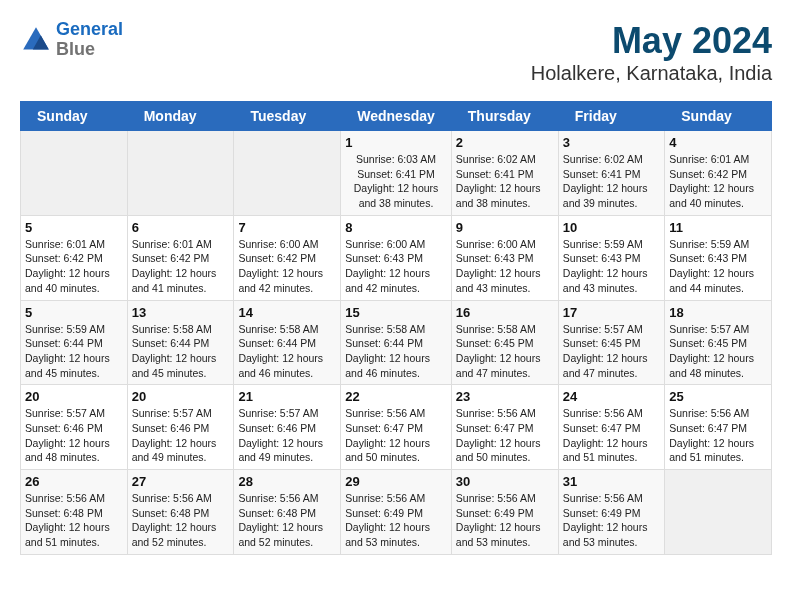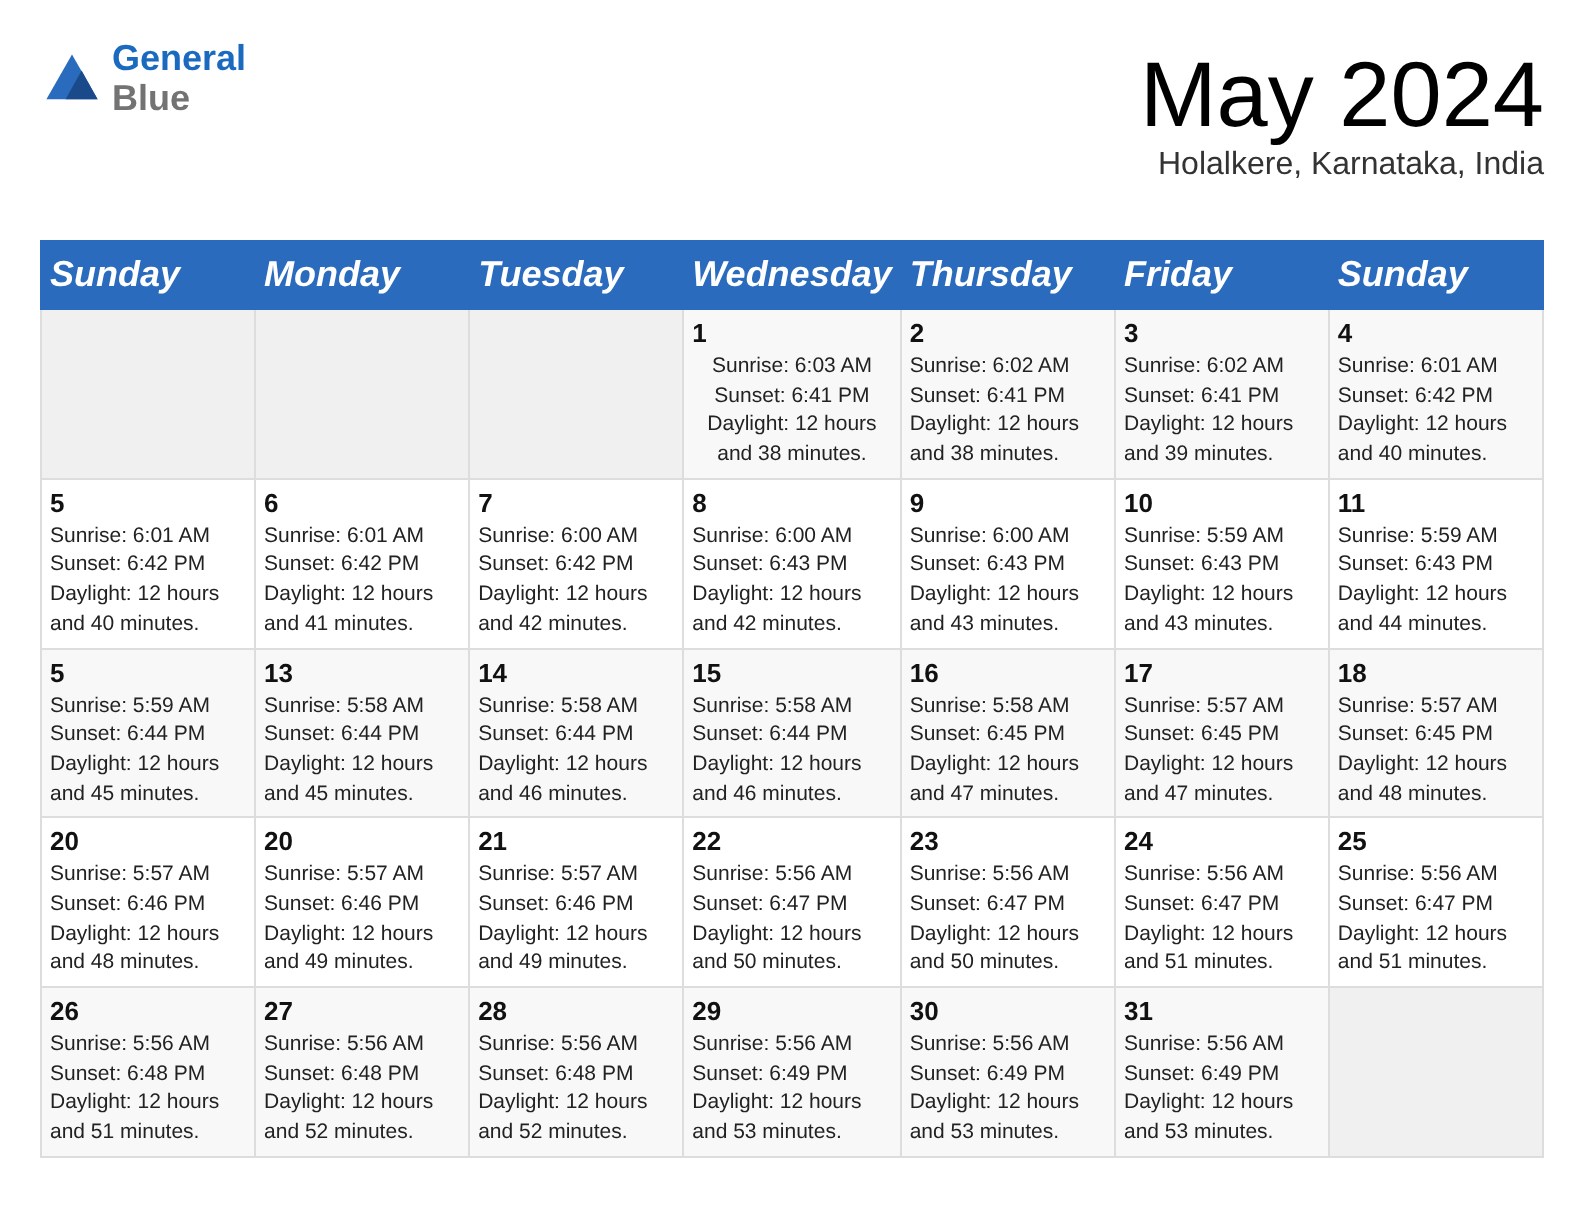--- a/index.html
+++ b/index.html
@@ -7,21 +7,21 @@
       font-family: Arial, sans-serif;
       background: #fff;
       width: 792px;
       min-height: 612px;
       padding: 20px;
     }
     .header {
       display: flex;
       justify-content: space-between;
       align-items: flex-start;
-      margin-bottom: 28px;
+      margin-bottom: 16px;
     }
     .logo {
       display: flex;
       align-items: center;
       gap: 4px;
     }
     .logo-text {
       font-size: 18px;
       font-weight: bold;
       color: #1a1a2e;
@@ -31,44 +31,43 @@
       color: #1a6bbf;
     }
     .logo-icon {
       width: 32px;
       height: 32px;
     }
     .title-block {
       text-align: right;
     }
     .main-title {
-      font-size: 46px;
-      font-weight: normal;
-      color: #000000;
+      font-size: 36px;
+      font-weight: bold;
+      color: #0c4a6e;
     }
     .subtitle {
-      font-size: 16px;
+      font-size: 20px;
       color: #333;
     }
     table {
       width: 100%;
       border-collapse: collapse;
       font-size: 11px;
     }
     thead tr {
       background-color: #2a6bbd;
       color: #fff;
     }
     thead th {
-      padding: 6px 4px;
+      padding: 6px 16px;
       text-align: left;
-      font-size: 18px;
+      font-size: 14px;
       font-weight: bold;
       border: 1px solid #2a6bbd;
-      font-style: italic;
     }
     tbody tr {
       border-bottom: 1px solid #ccc;
     }
     tbody td {
       vertical-align: top;
       padding: 4px;
       border: 1px solid #ddd;
       height: 80px;
       width: calc(100% / 7);

